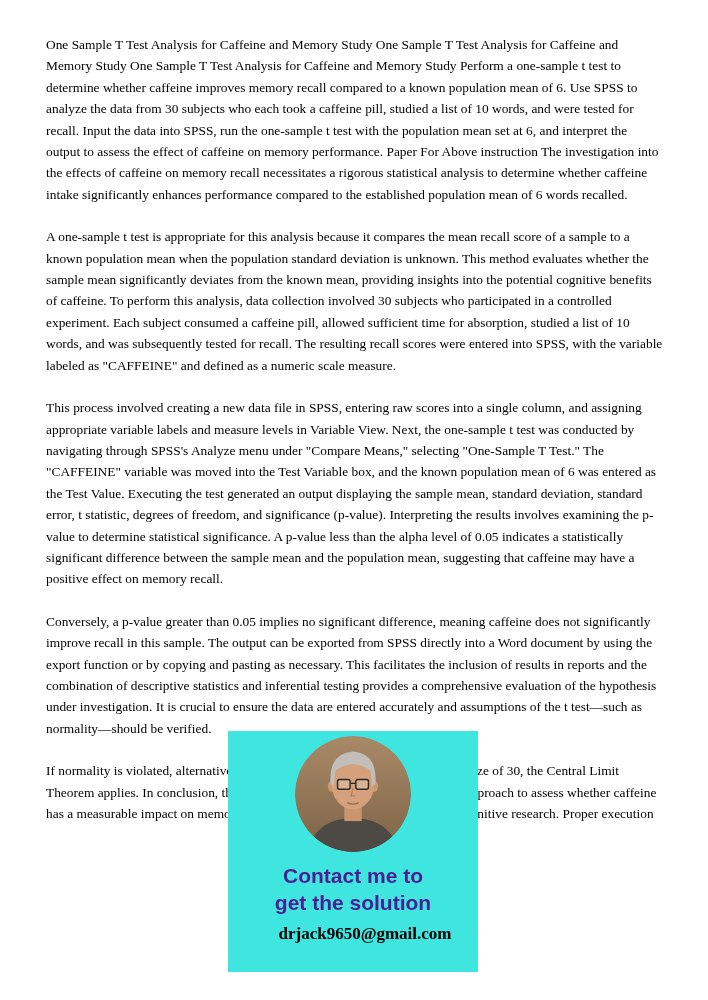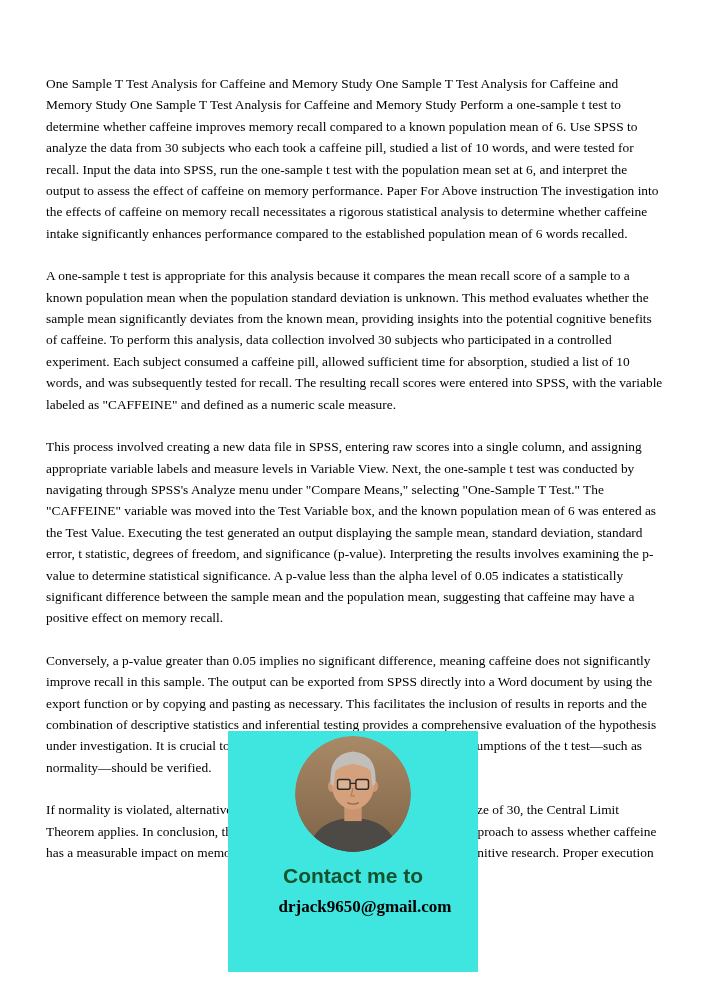--- a/index.html
+++ b/index.html
@@ -14,21 +14,20 @@
   }
   .doc {
     position: absolute;
     left: 46px;
     top: 34px;
     width: 618px;
     font-size: 13.4px;
     line-height: 21.4px;
     color: #000000;
     text-align: left;
-    margin-top: 39px;
   }
   .doc p { margin: 0 0 21px 0; }
 
   .overlay {
     position: absolute;
     left: 228px;
     top: 731px;
     width: 250px;
     height: 241px;
     background: #3EE6DF;
@@ -45,21 +44,21 @@
     flex: 0 0 auto;
   }
   .avatar svg { display: block; width: 116px; height: 116px; }
   .contact-text {
     margin-top: 10px;
     font-family: "Liberation Sans", sans-serif;
     font-weight: 700;
     font-size: 21px;
     line-height: 27px;
     text-align: center;
-    color: #14532d;
+    color: #4c1d95;
   }
   .email {
     margin-top: 8px;
     font-family: "Liberation Serif", serif;
     font-weight: 700;
     font-size: 17px;
     text-align: center;
     color: #000000;
     margin-left: 24px;
   }
@@ -107,15 +106,16 @@
         <rect x="63" y="45" width="13" height="10" rx="2" fill="rgba(255,255,255,0.18)" stroke="#2a2a2a" stroke-width="1.5"></rect>
         <line x1="57" y1="49" x2="63" y2="49" stroke="#2a2a2a" stroke-width="1.5"></line>
 
         <path d="M60 54 L58 62 L62 62" fill="none" stroke="#b07d55" stroke-width="1.2"></path>
         <path d="M54 69 Q60 72 66 69" fill="none" stroke="#9c6a46" stroke-width="1.4"></path>
       </g>
     </svg>
   </div>
   <div class="contact-text">
     <div>Contact me to</div>
+    <div>get the solution</div>
   </div>
   <div class="email">drjack9650@gmail.com</div>
 </div>
 
 </body></html>

